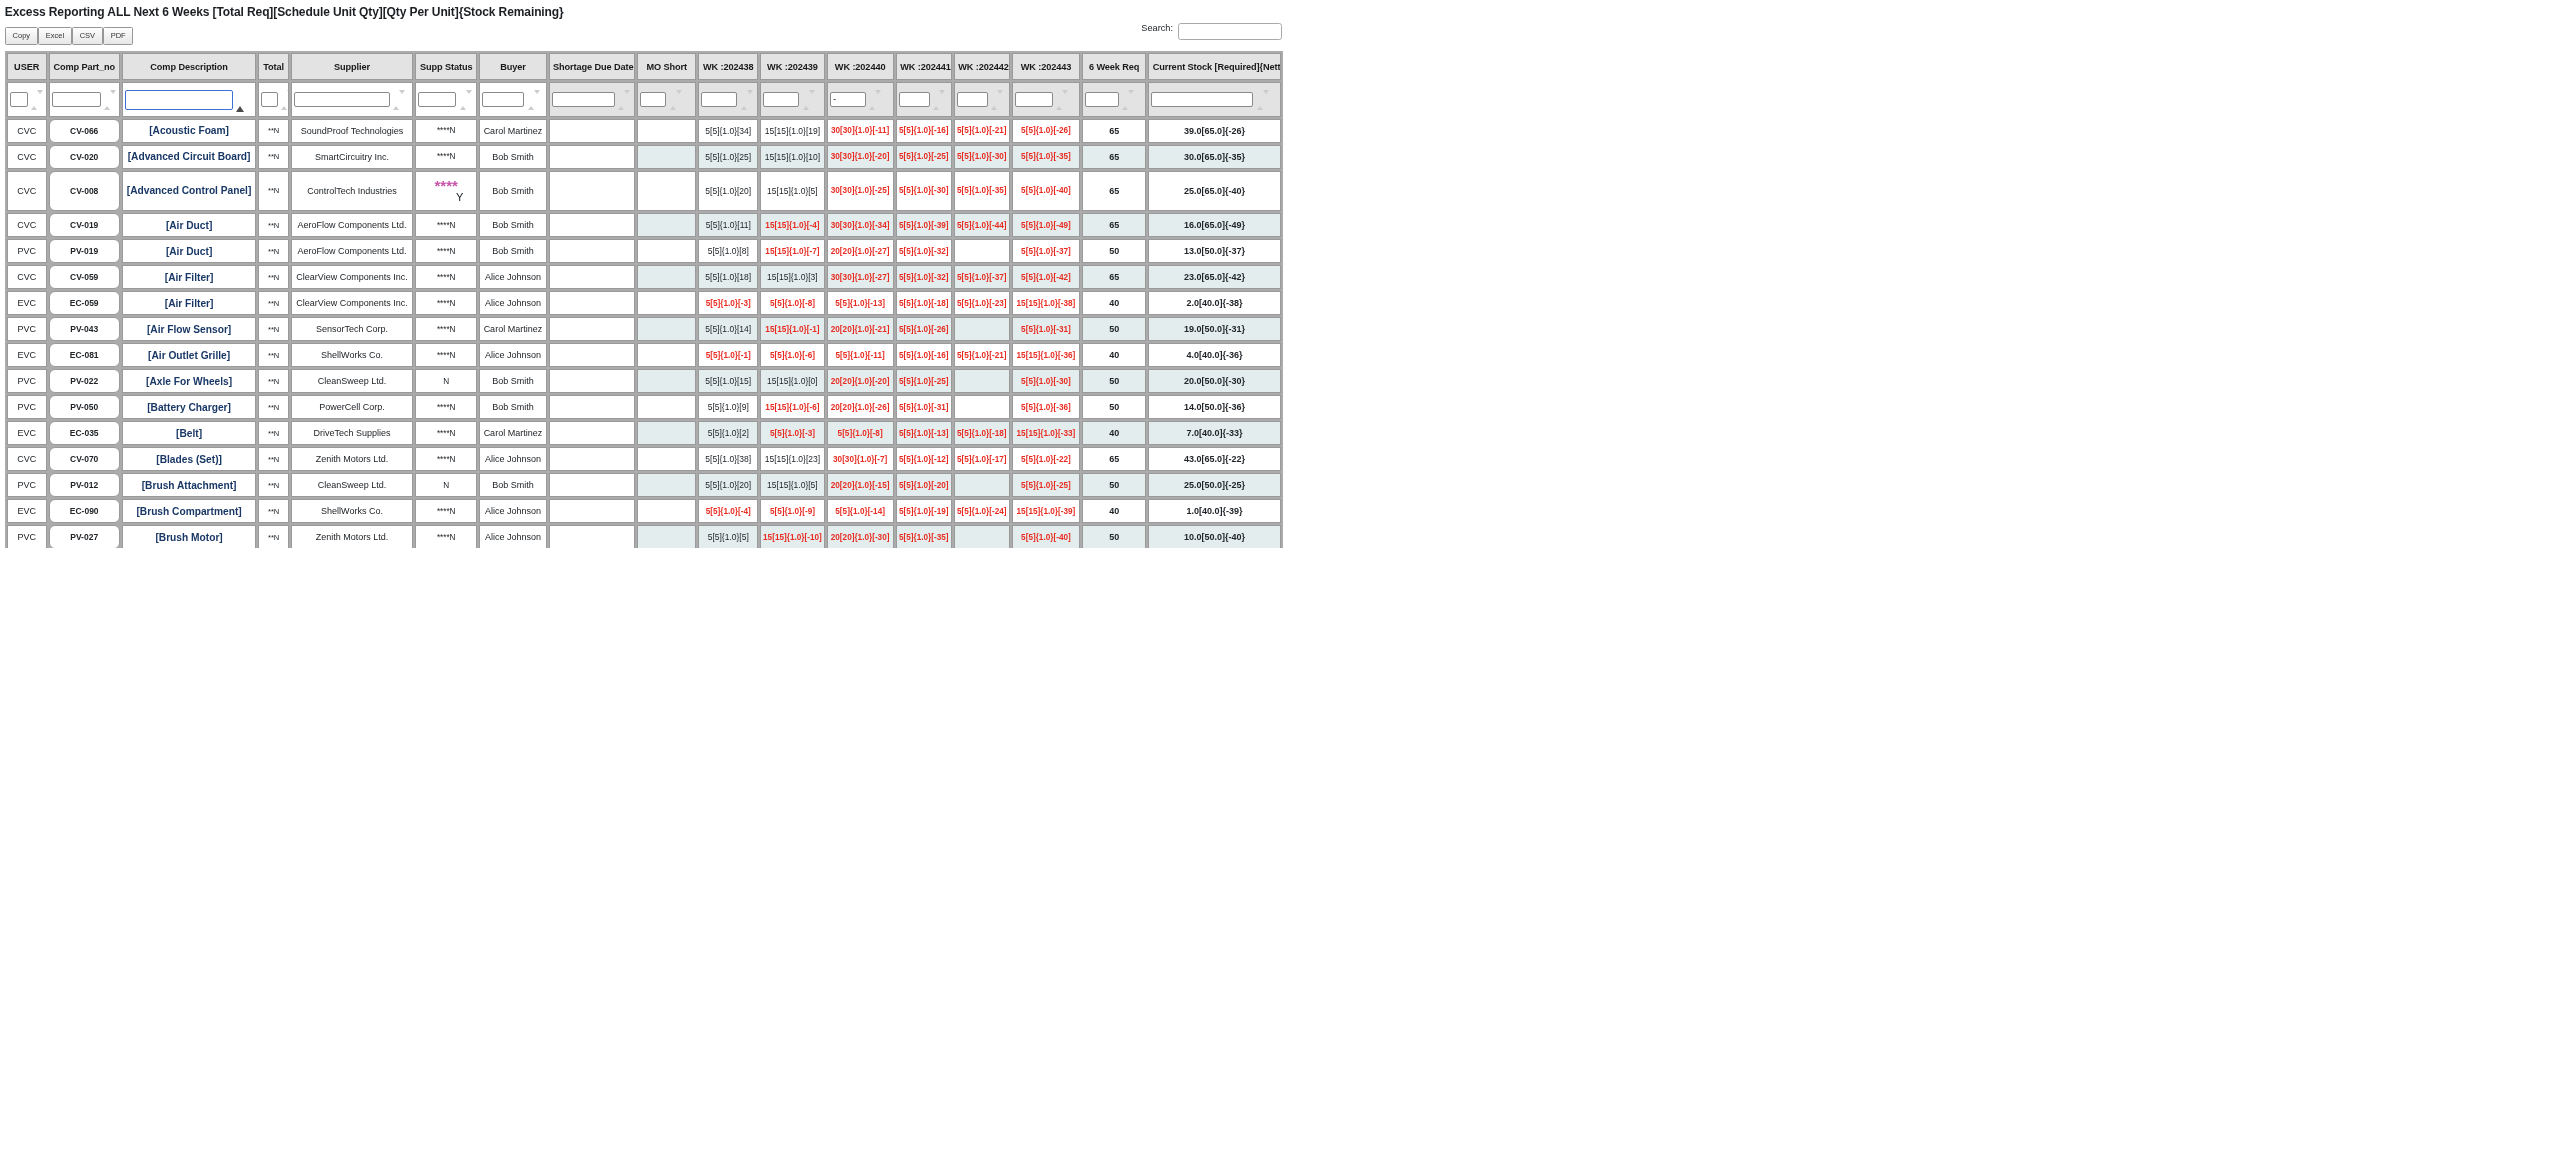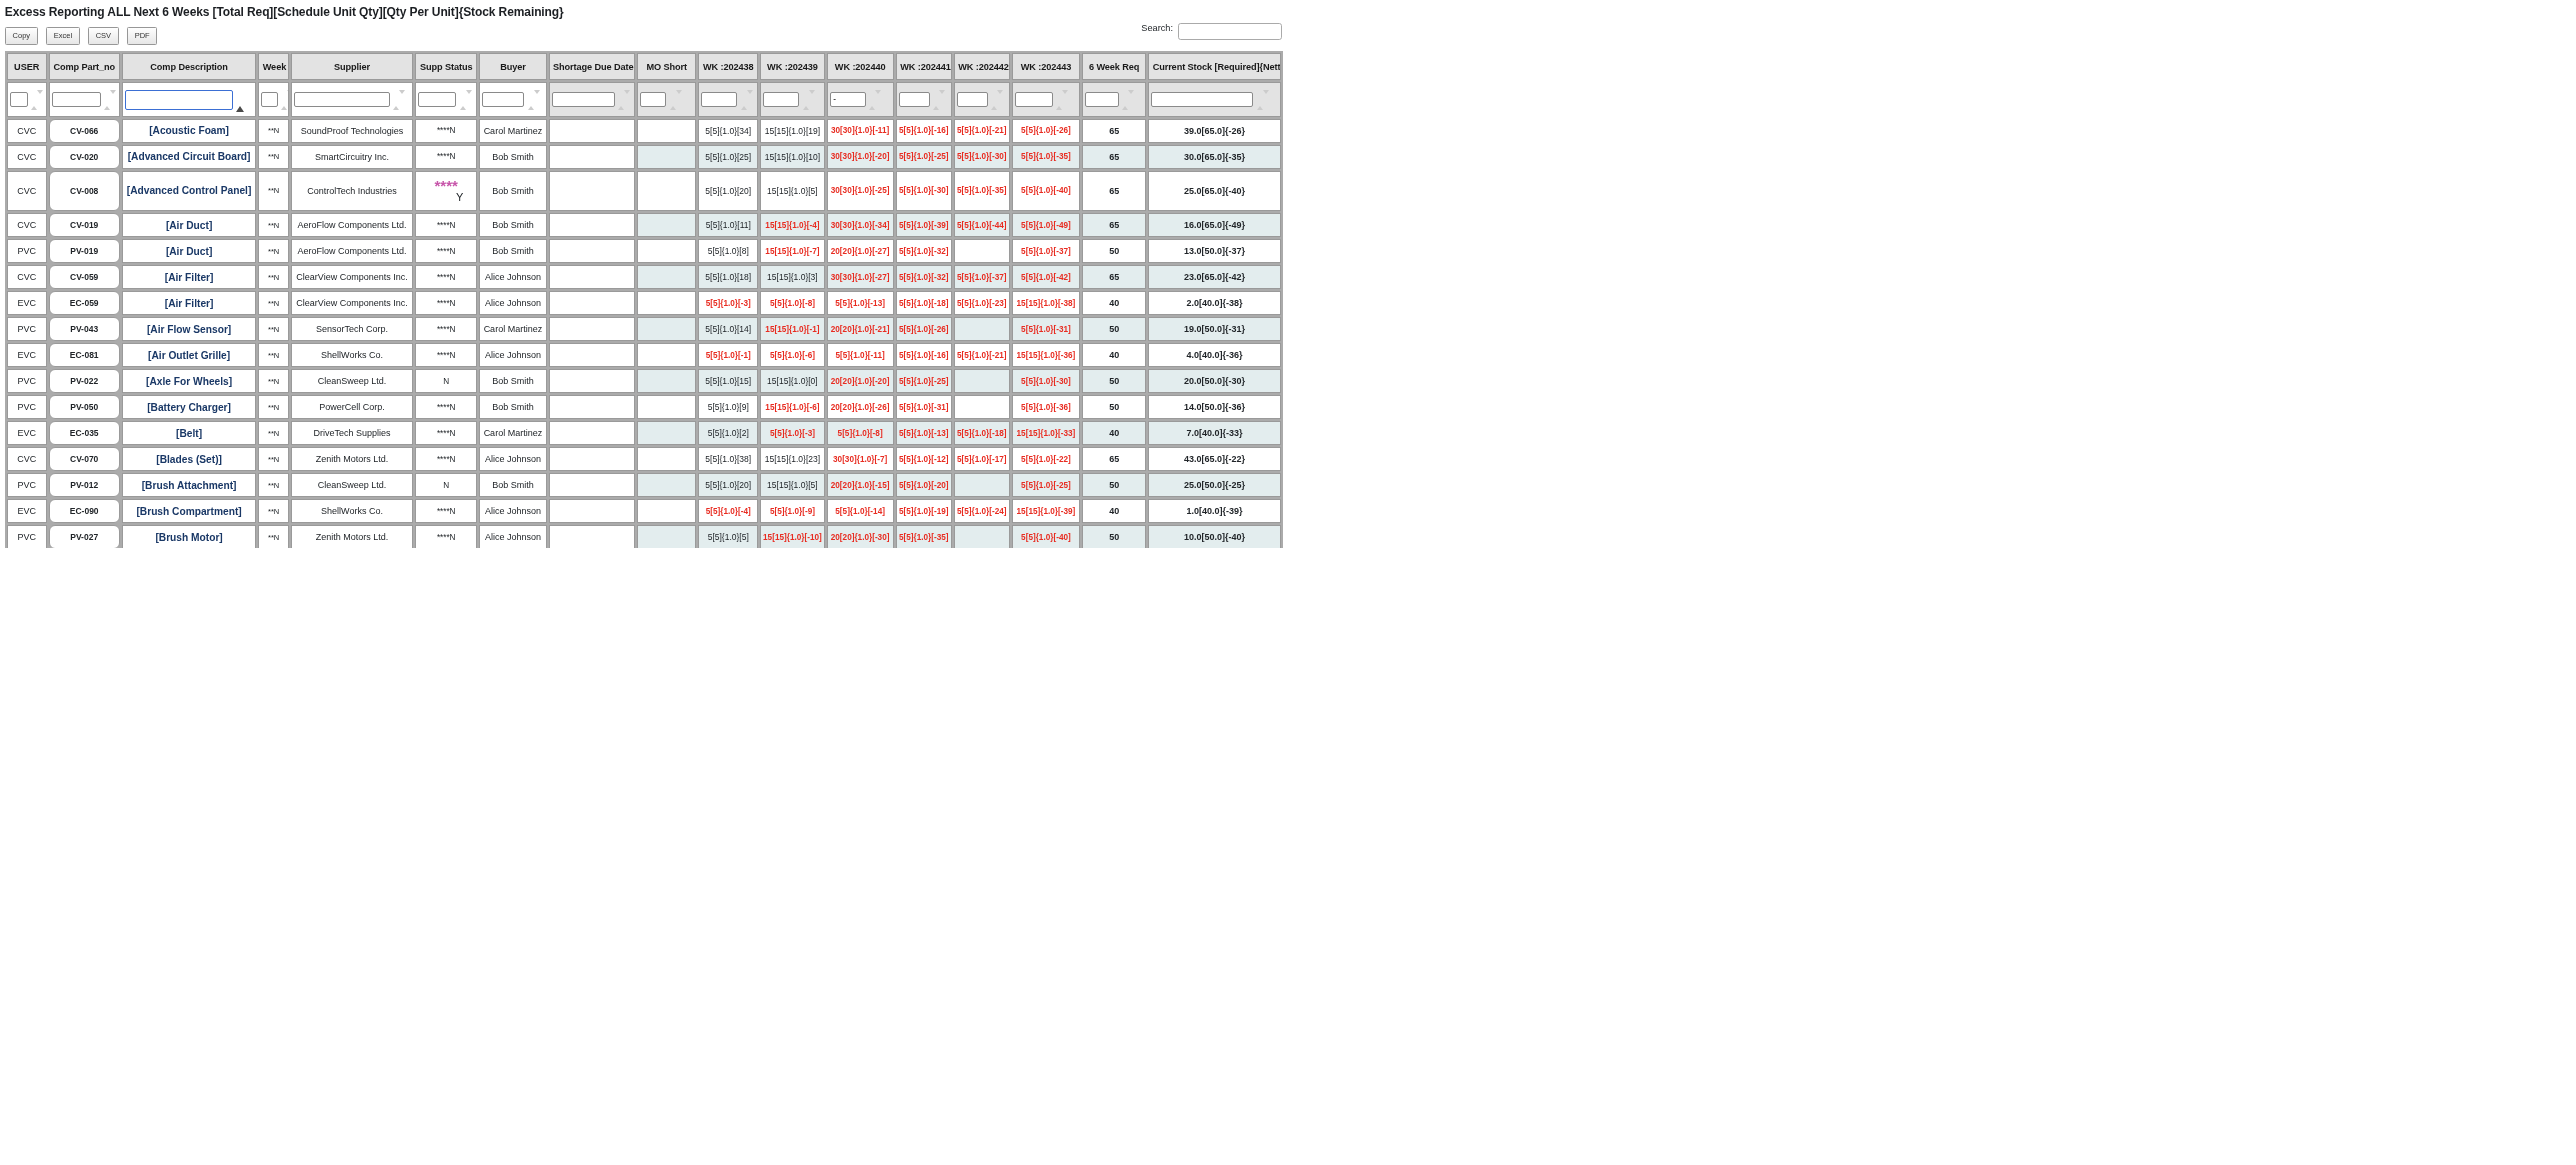--- a/index.html
+++ b/index.html
@@ -10,21 +10,21 @@
     --hdr:#e3e3e3;
   }
   *{box-sizing:border-box;}
   html,body{margin:0;padding:0;background:#fff;}
   body{font-family:"Liberation Sans",sans-serif;color:#212529;width:1288px;}
   .page{padding:3.4px 4.8px 0 4.8px;}
 
   .title{font-size:12px;font-weight:700;color:#1c1f23;margin:1.4px 0 8.2px 0;letter-spacing:-0.1px;}
 
   .toolbar-row{display:flex;justify-content:space-between;align-items:flex-start;margin-bottom:6.8px;}
-  .dt-buttons{display:flex;gap:8px;}
+  .dt-buttons{display:flex;gap:0;}
   .dt-btn{
     font-family:"Liberation Sans",sans-serif;font-size:7.5px;color:#333;
     padding:4.1px 6.8px;border:0.7px solid #979797;border-radius:1.4px;
     background:linear-gradient(to bottom,#fefefe 0%,#e6e6e6 100%);
     cursor:pointer;line-height:1;
   }
   .search-box{display:flex;margin-top:-4.1px;padding-right:1.4px;}
   .search-box label{font-size:9.2px;color:#212529;}
   .search-box input{
     width:104px;height:17px;margin-left:4.8px;border:0.7px solid #aaa;border-radius:2.7px;
@@ -106,21 +106,21 @@
           <col style="width: 55px;">
           <col style="width: 67px;">
           <col style="width: 63px;">
           <col style="width: 130px;">
         </colgroup>
       <thead>
           <tr>
             <th class="hdr">USER</th>
             <th class="hdr">Comp Part_no</th>
             <th class="hdr">Comp Description</th>
-            <th class="hdr">Week</th>
+            <th class="hdr">Total</th>
             <th class="hdr">Supplier</th>
             <th class="hdr">Supp Status</th>
             <th class="hdr">Buyer</th>
             <th class="hdr">Shortage Due Date</th>
             <th class="hdr">MO Short</th>
             <th class="hdr">WK :202438</th>
             <th class="hdr">WK :202439</th>
             <th class="hdr">WK :202440</th>
             <th class="hdr">WK :202441</th>
             <th class="hdr">WK :202442</th>

